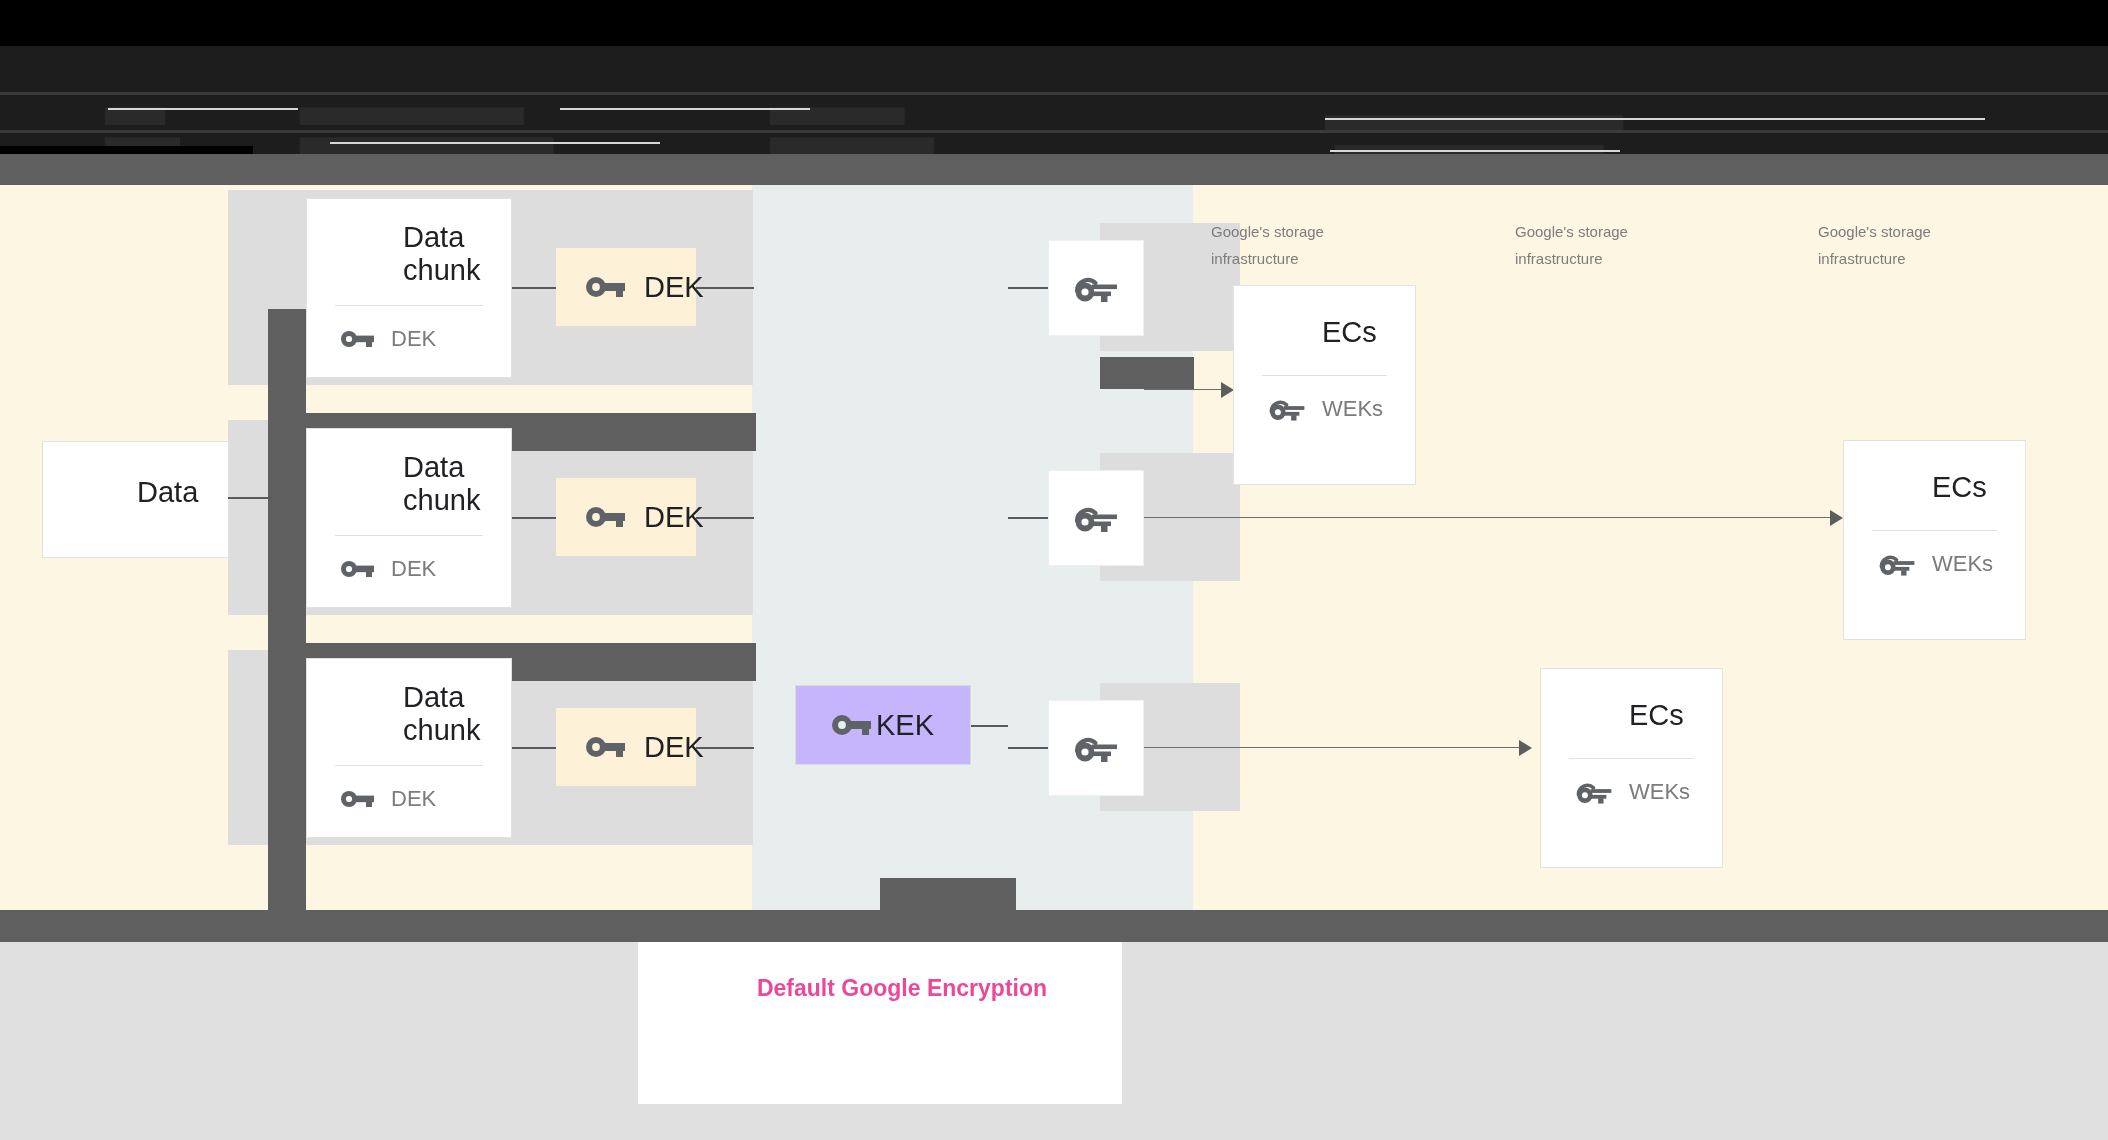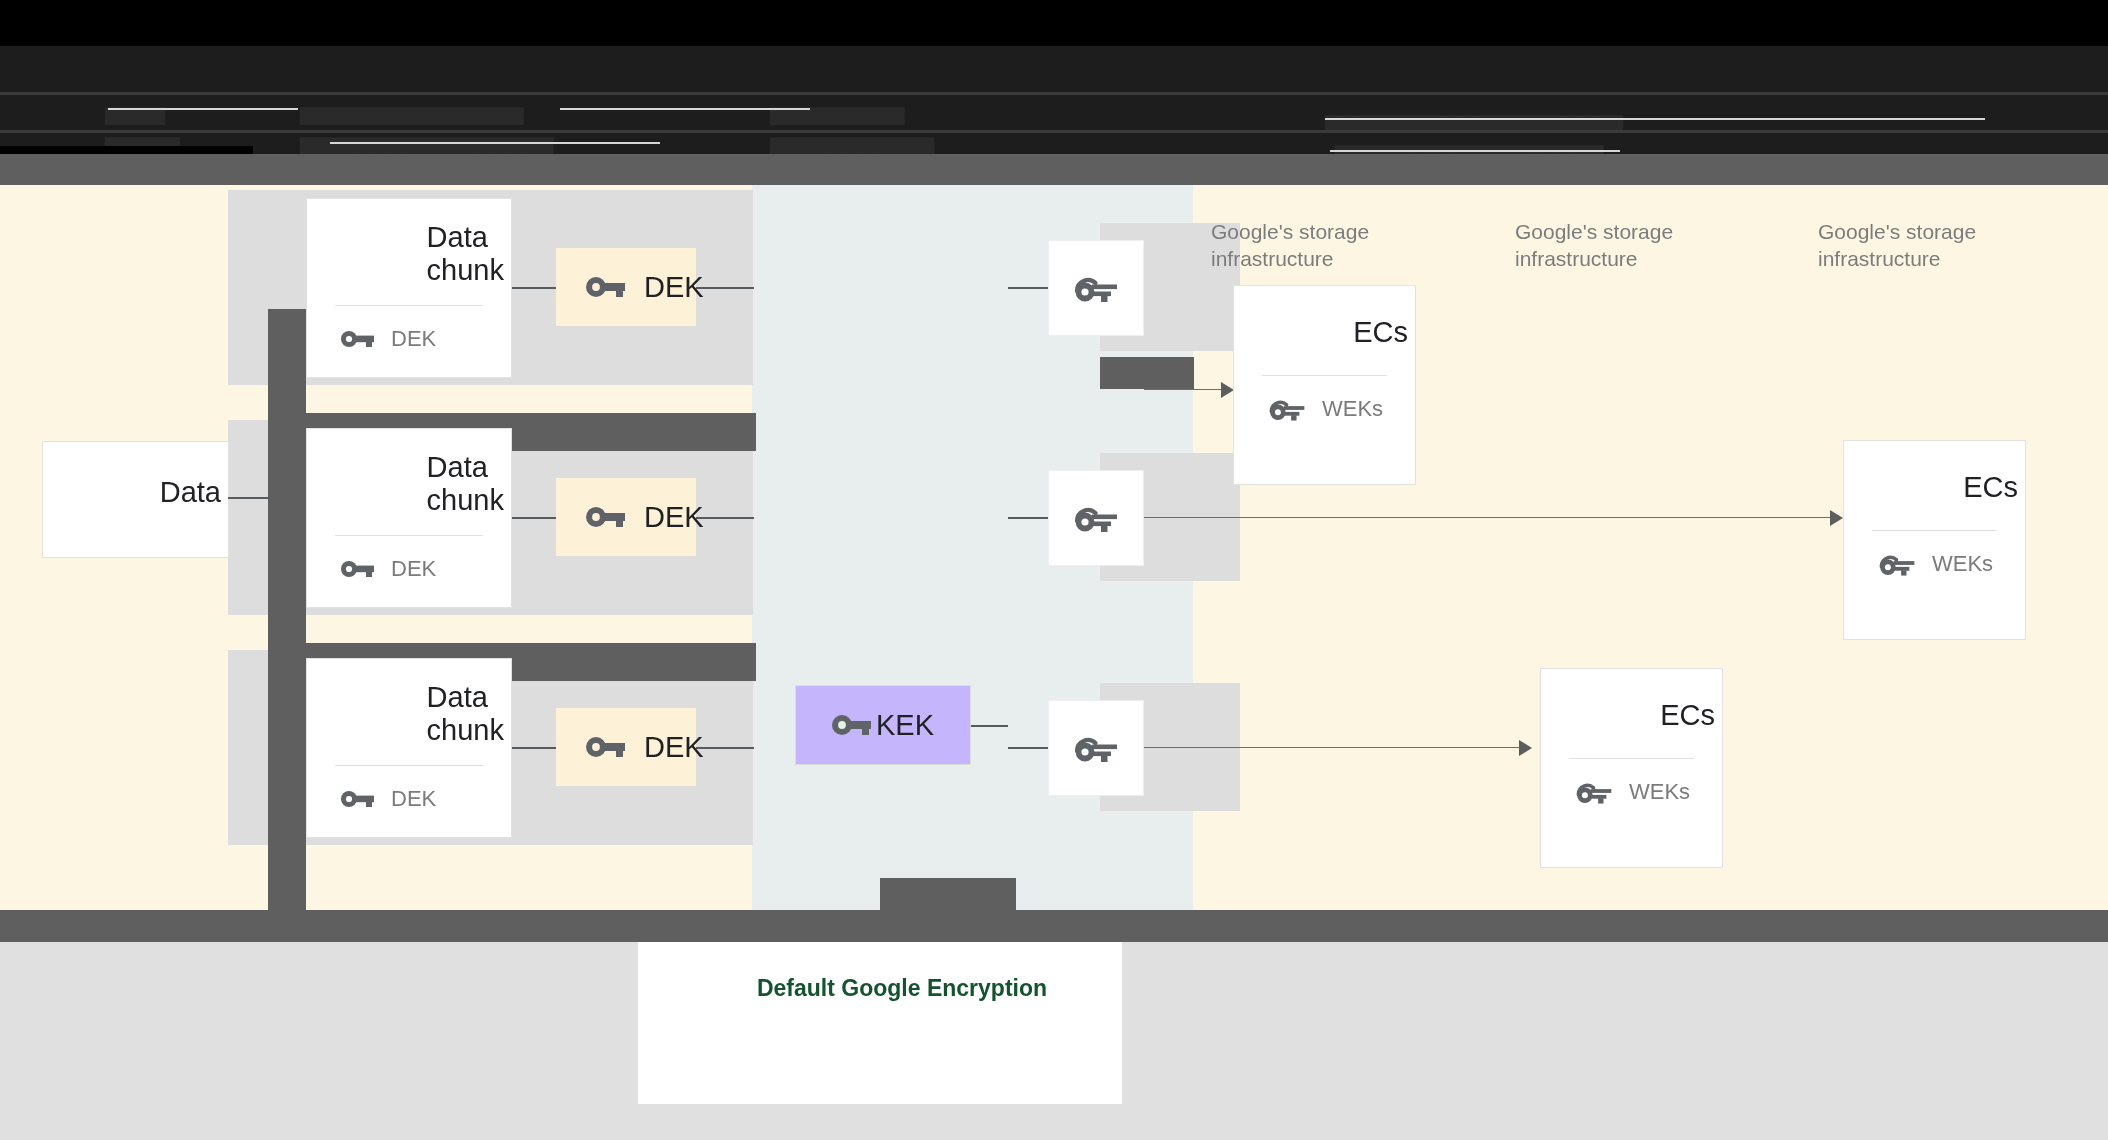--- a/index.html
+++ b/index.html
@@ -95,21 +95,20 @@
   
   .card {
     position: absolute;
     background: #ffffff;
     border: 1px solid #e2e2e2;
   }
   .card-top {
     display: flex; align-items: center;
     gap: 16px;
     padding: 22px 7px 0 32px;
-    justify-content: flex-end;
   }
   .card-title {
     font-size: 29px;
     color: #202124;
     line-height: 33px;
   }
   .card-divider {
     height: 1px; background: #e0e0e0;
     margin: 18px 28px 0 28px;
   }
@@ -140,21 +139,21 @@
   .wekbox {
     position: absolute;
     background: #ffffff;
     border: 1px solid #efefef;
     display: flex; align-items: center; justify-content: center;
   }
 
   
   .store-label {
     position: absolute;
-    font-size: 21px;
+    font-size: 15px;
     line-height: 27px;
     color: #7c7c7c;
     white-space: pre-line;
   }
 
   
   .line {
     position: absolute;
     height: 2px; background: #555b5e;
   }
@@ -182,21 +181,21 @@
     background: #e0e0e0;
   }
   .caption {
     position: absolute; left: 638px; top: 942px;
     width: 484px; height: 162px;
     background: #ffffff;
     text-align: center;
     padding-top: 33px;
   }
   .caption-title {
-    font-size: 23px; font-weight: bold; color: #14532d; padding-left: 44px;
+    font-size: 23px; font-weight: bold; color: #ec4899; padding-left: 44px;
   }
   .caption-body {
     font-size: 22px; color: #202124;
     margin-top: 26px; line-height: 30px;
   }
   .caption-body b { font-weight: bold; }
 
   
   .db-icon { display:inline-block; width: 48px; }
   .db-icon .row {

